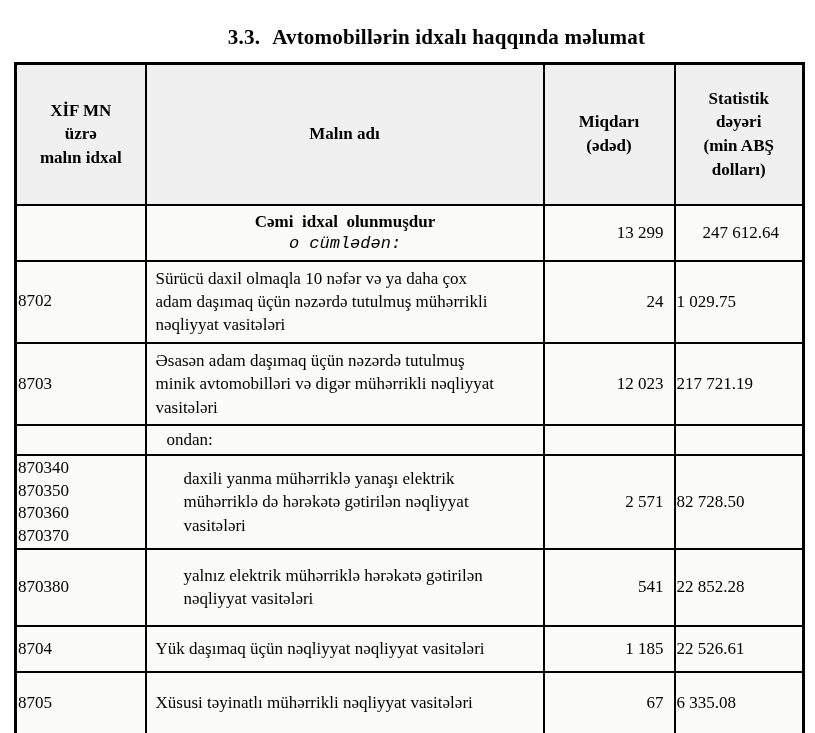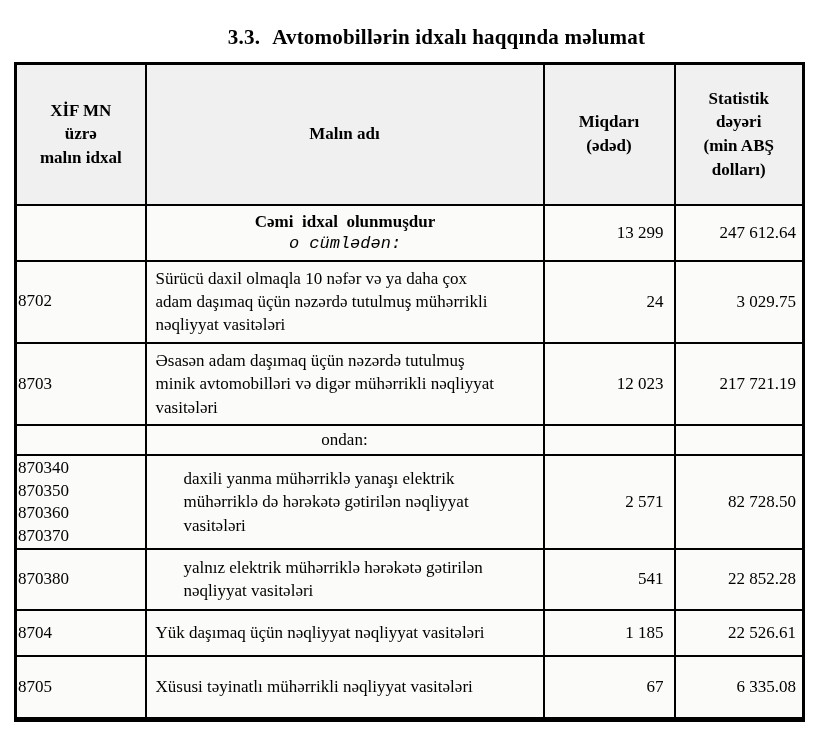--- a/index.html
+++ b/index.html
@@ -44,23 +44,23 @@
     font-weight: bold;
     text-align: center;
     white-space: pre-line;
     line-height: 1.4;
   }
   .import-table td { background: #fbfbfa; }
 
   .cell-code   { text-align: left; white-space: pre-line; line-height: 1.32; }
   .cell-name   { text-align: left; padding: 5px 8px 5px 9px; line-height: 1.38; white-space: pre-line; }
   .cell-name.indent { padding-left: 37px; }
-  .cell-name.center { text-align: center; padding: 2px 0; white-space: normal; }
+  .cell-name.center { text-align: left; padding: 2px 20px; white-space: normal; }
   .cell-qty    { text-align: right; padding-right: 10px; }
-  .cell-val    { text-align: right; padding-right: 6px; }
+  .cell-val    { padding-right: 6px; }
   .thick-l     { border-left-width: 4px; }
   .bold        { font-weight: normal; padding-left: 27px; }
 
   .total-label {
     text-align: center;
     font-weight: bold;
     white-space: pre-wrap;
     line-height: 1.3;
   }
   .total-sublabel {
@@ -69,21 +69,21 @@
     line-height: 1.25;
     font-family: Liberation Mono, monospace;
   }
 
   tr.row-header { height: 141px; }
   tr.row-total  { height: 56px; }
   tr.row-8702   { height: 76px; }
   tr.row-8703   { height: 66px; }
   tr.row-ondan  { height: 30px; }
   tr.row-8703x  { height: 92px; }
-  tr.row-870380 { height: 61px; font-family: Liberation Serif, serif; }
+  tr.row-870380 { height: 77px; font-family: Liberation Serif, serif; }
   tr.row-8704   { height: 46px; }
   tr.row-8705   { height: 64px; }
 </style>
 </head>
 <body>
 
 <div class="doc-title">
   <span class="sec-num">3.3.</span><span>Avtomobillərin idxalı haqqında məlumat</span>
 </div>
 
@@ -117,21 +117,21 @@
       <td class="cell-qty bold">13 299</td>
       <td class="cell-val bold">247 612.64</td>
     </tr>
 
     <tr class="row-8702">
       <td class="cell-code">8702</td>
       <td class="cell-name">Sürücü daxil olmaqla 10 nəfər və ya daha çox
 adam daşımaq üçün nəzərdə tutulmuş mühərrikli
 nəqliyyat vasitələri</td>
       <td class="cell-qty">24</td>
-      <td class="cell-val">3 029.75</td>
+      <td class="cell-val">1 029.75</td>
     </tr>
 
     <tr class="row-8703">
       <td class="cell-code">8703</td>
       <td class="cell-name">Əsasən adam daşımaq üçün nəzərdə tutulmuş
 minik avtomobilləri və digər mühərrikli nəqliyyat
 vasitələri</td>
       <td class="cell-qty">12 023</td>
       <td class="cell-val">217 721.19</td>
     </tr>

